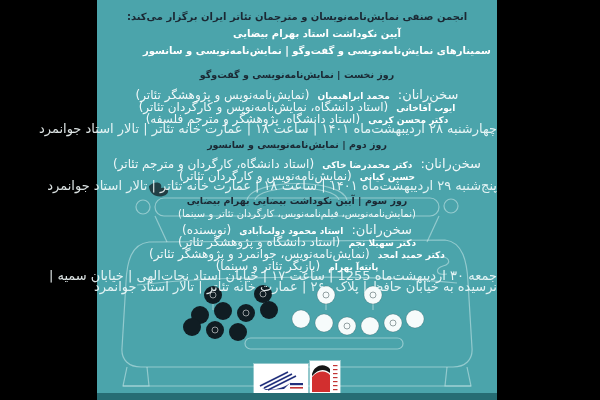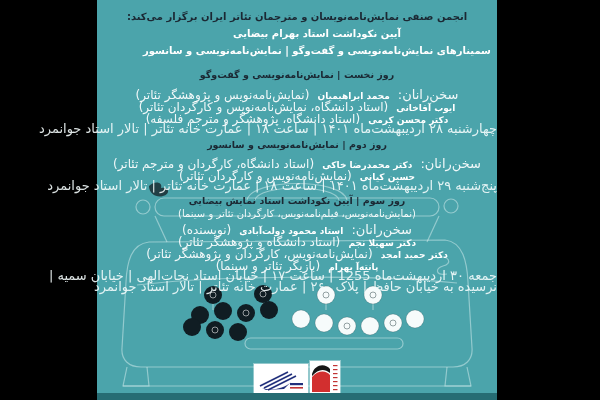--- a/index.html
+++ b/index.html
@@ -117,34 +117,34 @@
     <span class="label">سخن‌رانان:</span>
     <span class="name">دکتر محمدرضا خاکی</span>
     <span class="role">(استاد دانشگاه، کارگردان و مترجم تئاتر)</span>
   </div>
   <div class="line speaker" style="top:165px">
     <span class="name">حسین کیانی</span>
     <span class="role">(نمایش‌نامه‌نویس و کارگردان تئاتر)</span>
   </div>
   <div class="line date" style="top:178px">پنج‌شنبه ۲۹ اردیبهشت‌ماه ۱۴۰۱ | ساعت ۱۸ | عمارت خانه تئاتر | تالار استاد جوانمرد</div>
 
-  <div class="line title" style="top:195px">روز سوم | آیین نکوداشت استاد نمایش بیضایی</div>
+  <div class="line title" style="top:195px">روز سوم | آیین نکوداشت بیضایی بهرام بیضایی</div>
   <div class="line sub" style="top:208px">(نمایش‌نامه‌نویس، فیلم‌نامه‌نویس، کارگردان تئاتر و سینما)</div>
   <div class="line speaker" style="top:219px">
     <span class="label">سخن‌رانان:</span>
     <span class="name">استاد محمود دولت‌آبادی</span>
     <span class="role">(نویسنده)</span>
   </div>
   <div class="line speaker" style="top:231px">
     <span class="name">دکتر سهیلا نجم</span>
     <span class="role">(استاد دانشگاه و پژوهشگر تئاتر)</span>
   </div>
   <div class="line speaker" style="top:243px">
     <span class="name">دکتر حمید امجد</span>
-    <span class="role">(نمایش‌نامه‌نویس، کارگردان و پژوهشگر تئاتر)</span>
+    <span class="role">(نمایش‌نامه‌نویس، جوانمرد و پژوهشگر تئاتر)</span>
   </div>
   <div class="line speaker" style="top:255px">
     <span class="name">پانته‌آ بهرام</span>
     <span class="role">(بازیگر تئاتر و سینما)</span>
   </div>
   <div class="line date" style="top:268px">جمعه ۳۰ اردیبهشت‌ماه 1255 | ساعت ۱۷ | خیابان استاد نجات‌الهی | خیابان سمیه |</div>
   <div class="line date" style="top:279px">نرسیده به خیابان حافظ | پلاک ۲۶۰ | عمارت خانه تئاتر | تالار استاد جوانمرد</div>
 
   <div class="logo logo-left">
     <svg viewBox="0 0 54 30" aria-hidden="true">

